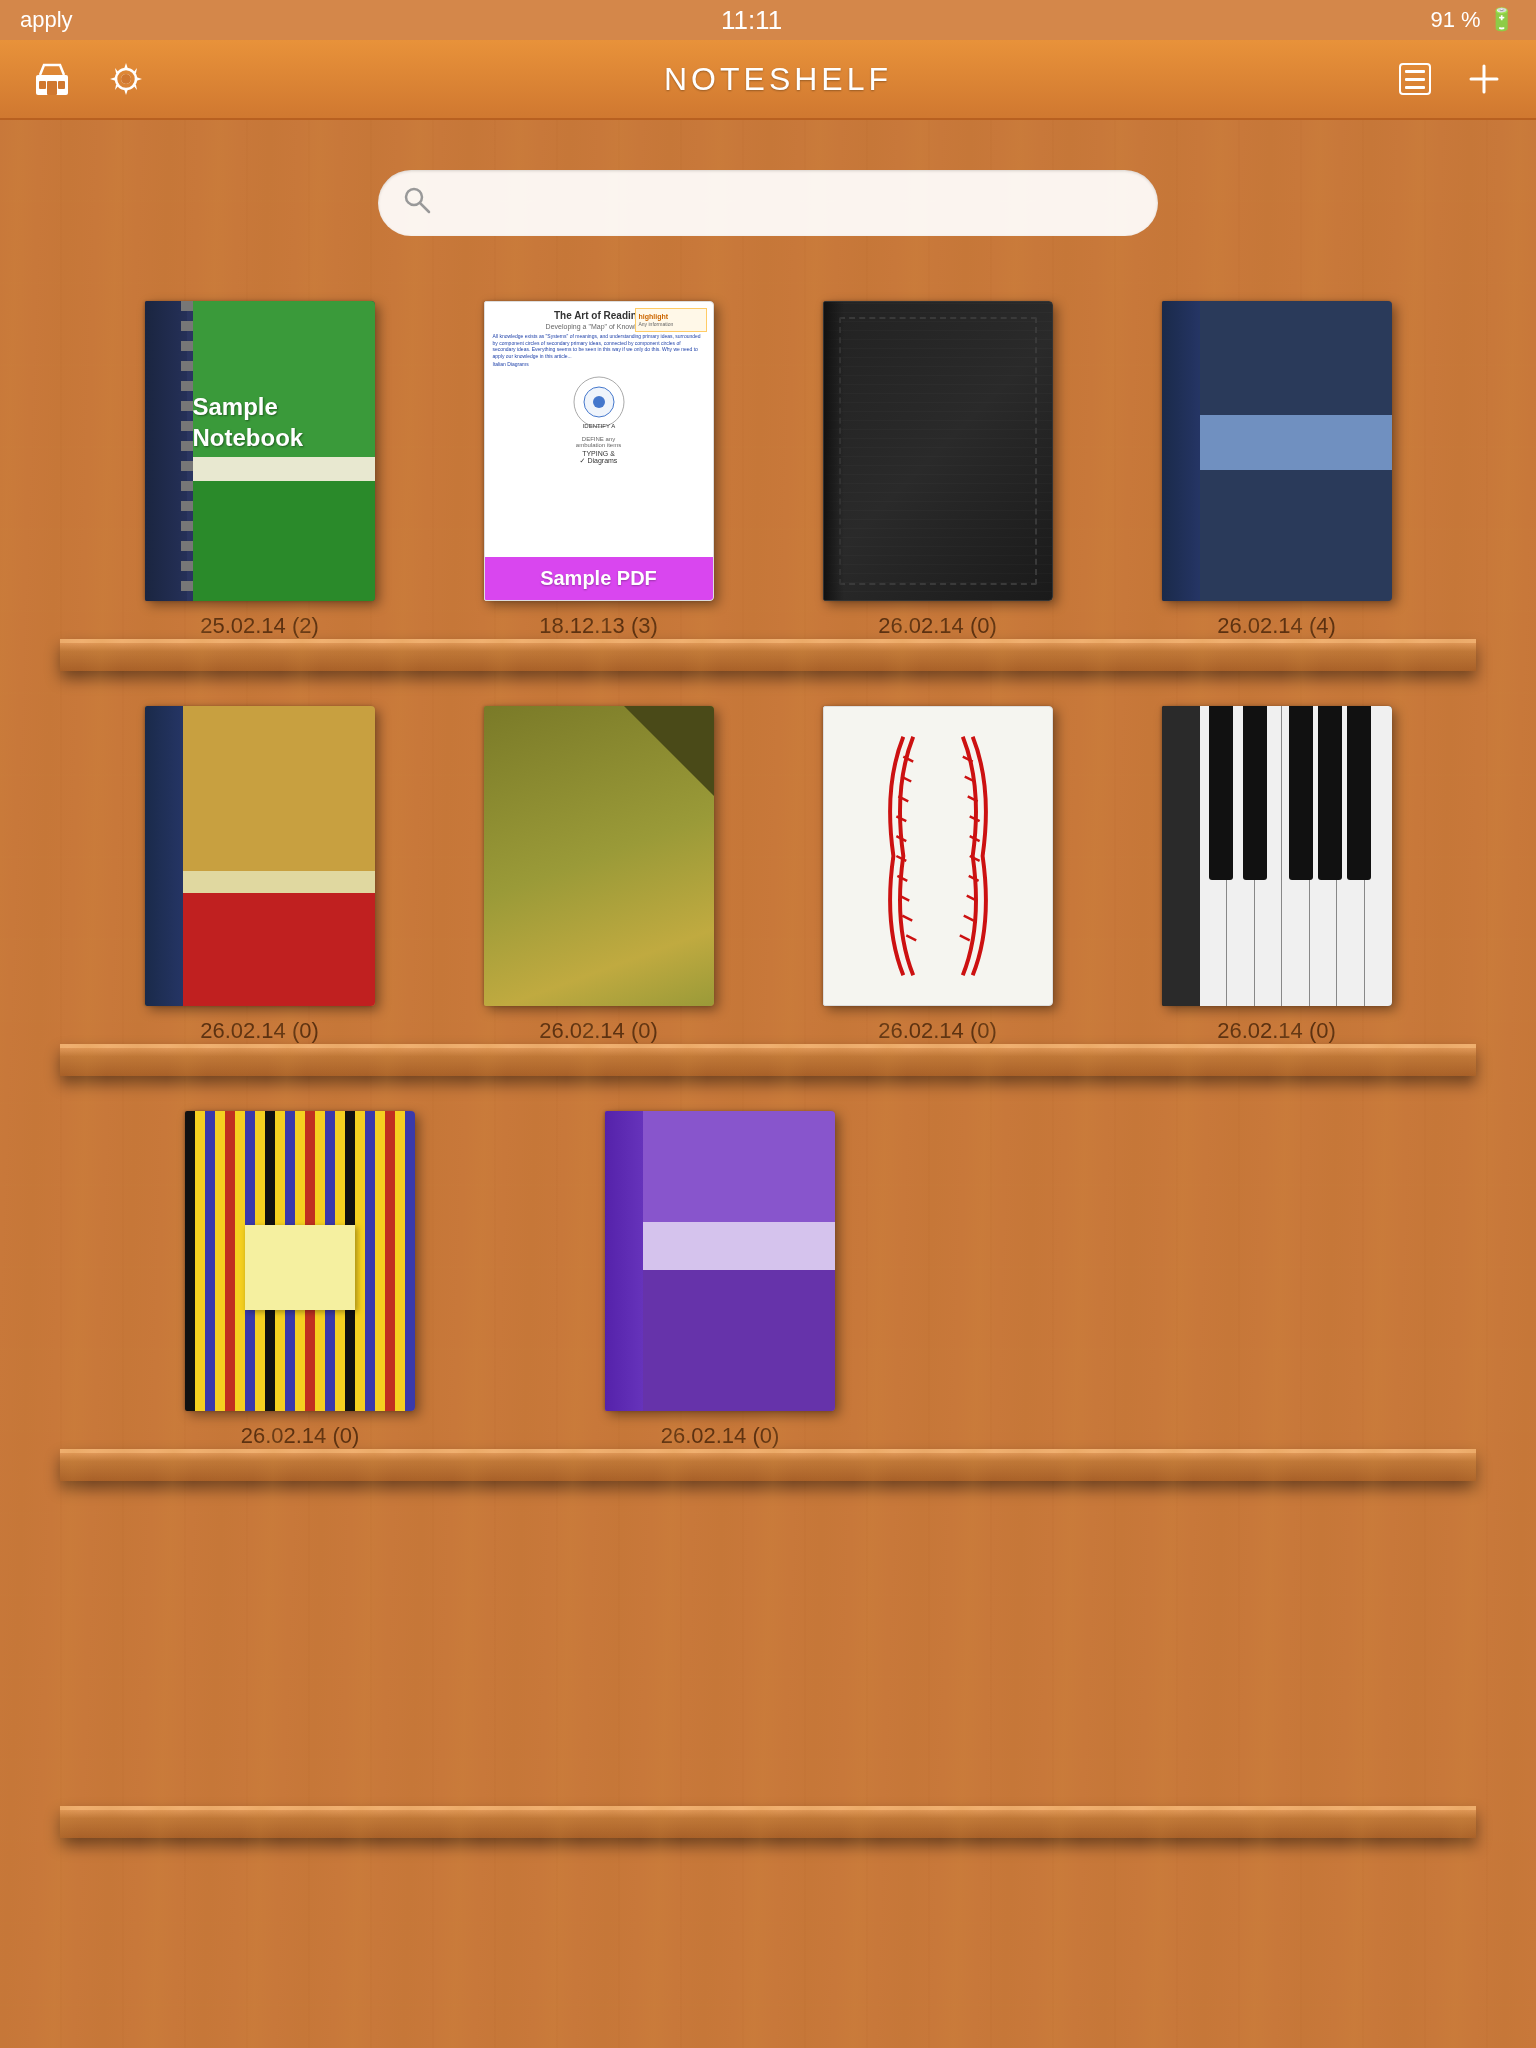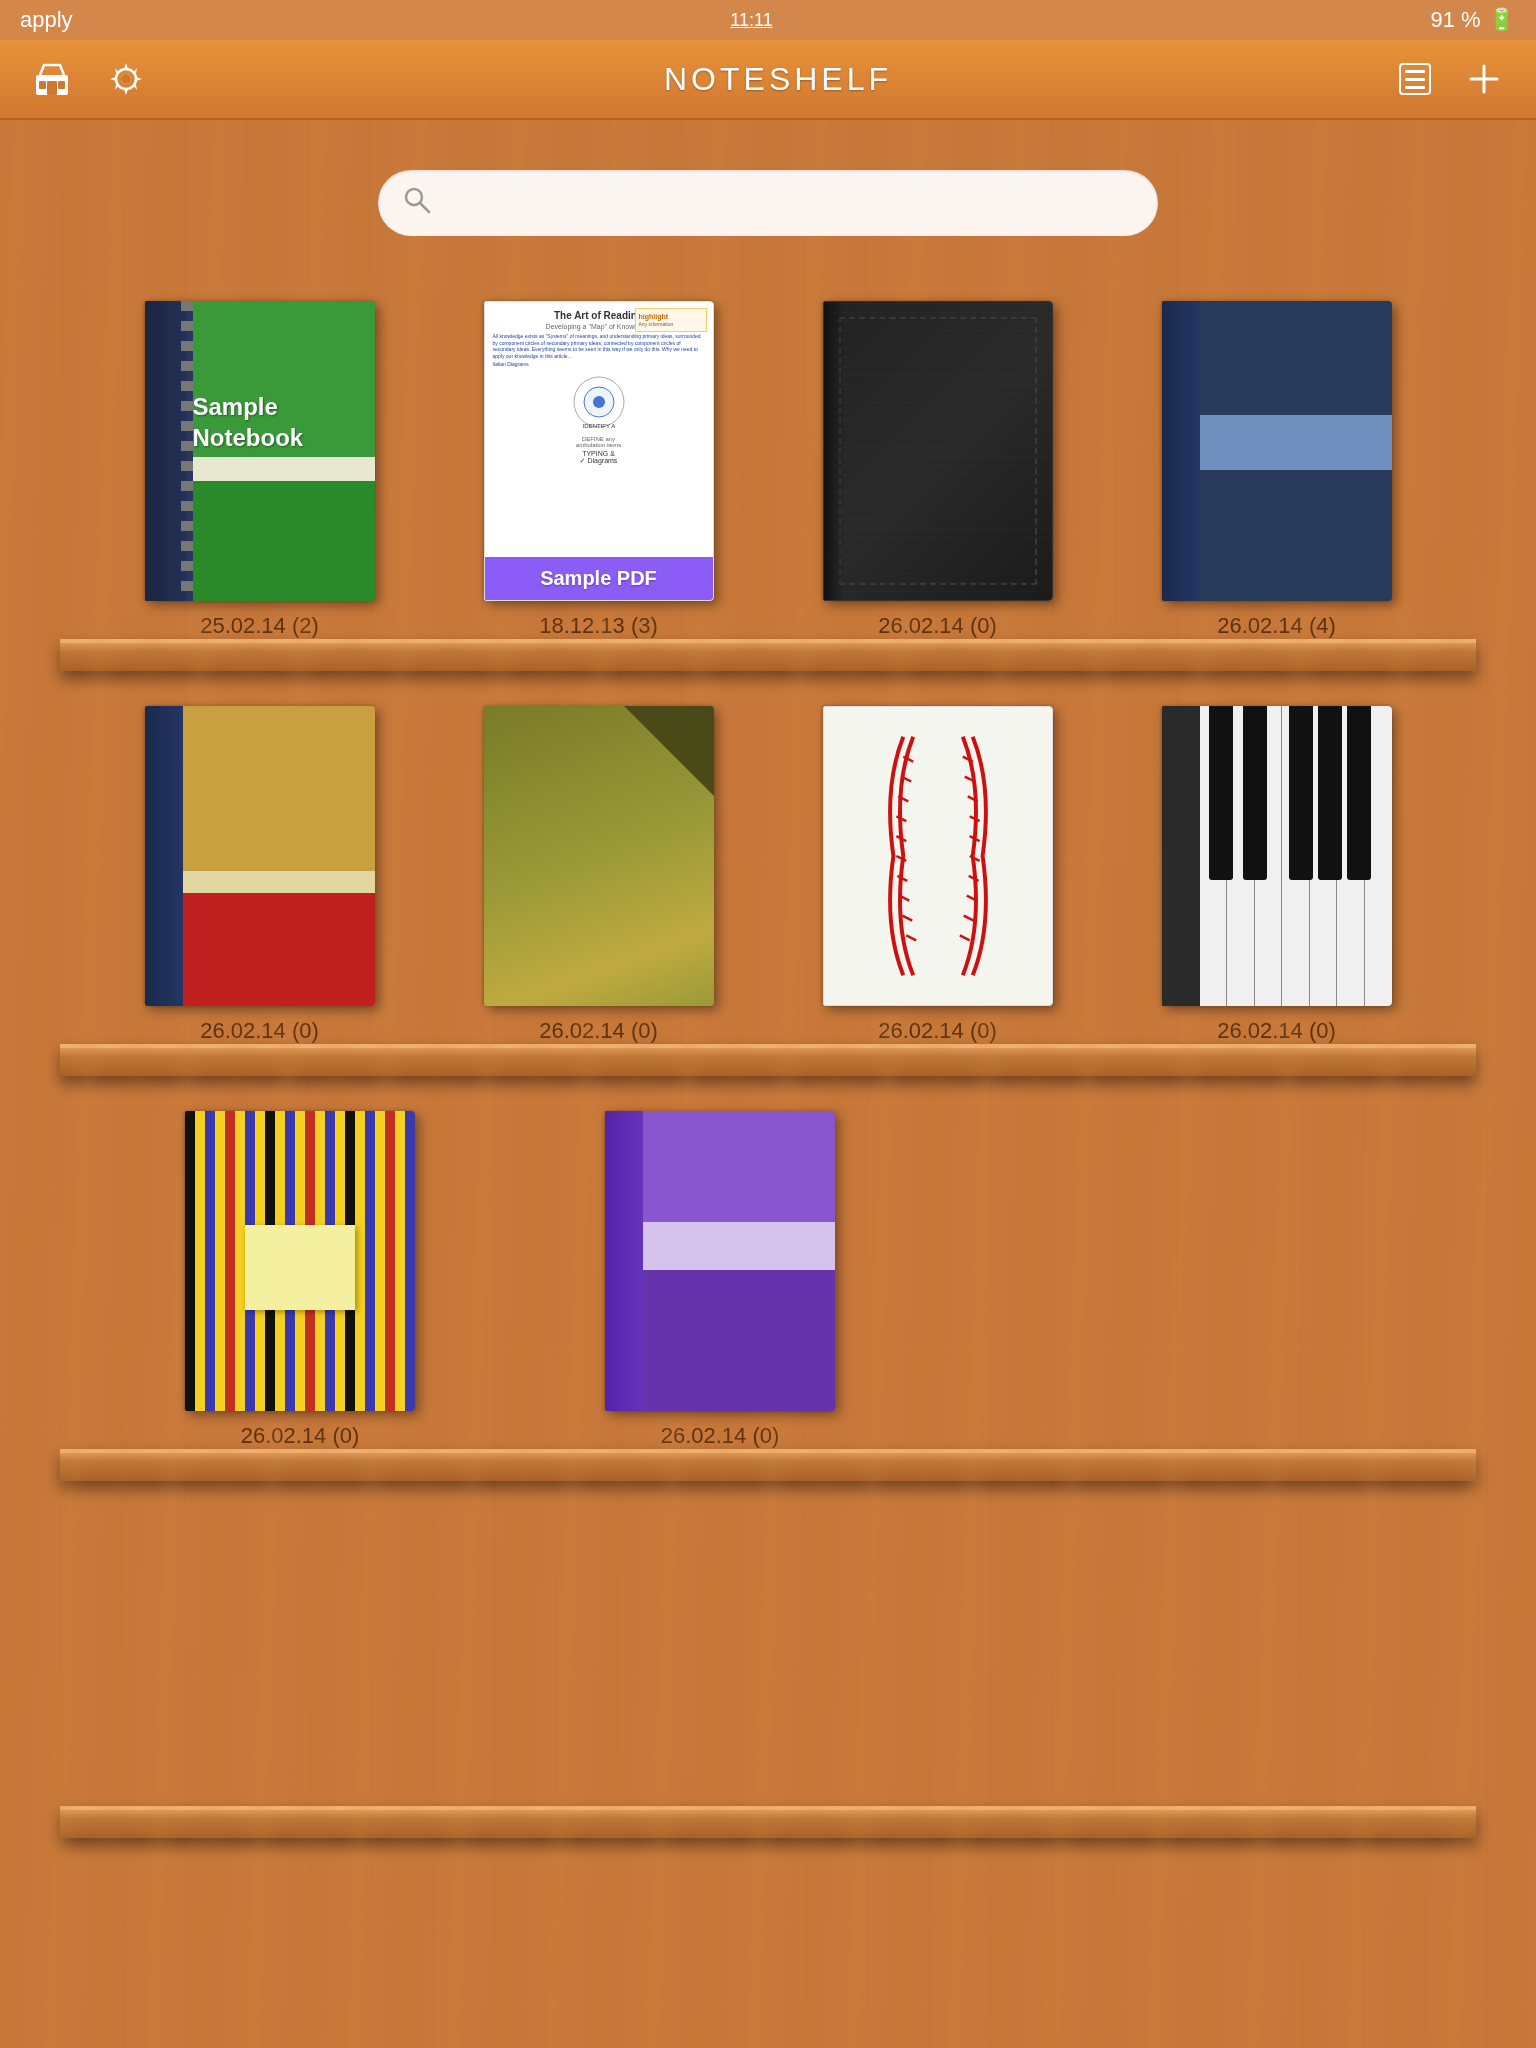--- a/index.html
+++ b/index.html
@@ -20,21 +20,21 @@
       display: flex;
       align-items: center;
       justify-content: space-between;
       padding: 0 20px;
       font-size: 22px;
       color: #fff;
       font-weight: 500;
     }
 
     #status-bar .left { display: flex; align-items: center; gap: 8px; }
-    #status-bar .center { font-size: 18px; text-decoration: underline; }
+    #status-bar .center { font-size: 26px; }
     #status-bar .right { display: flex; align-items: center; gap: 8px; }
 
     
     #toolbar {
       width: 100%;
       height: 80px;
       background: linear-gradient(180deg, #e8923a 0%, #d07830 100%);
       display: flex;
       align-items: center;
       justify-content: space-between;
@@ -280,21 +280,21 @@
                 <circle cx="40" cy="30" r="25" stroke="#aaa" stroke-width="1" fill="none"></circle>
                 <circle cx="40" cy="30" r="15" stroke="#4477cc" stroke-width="1" fill="rgba(100,150,220,0.1)"></circle>
                 <circle cx="40" cy="30" r="6" fill="#4477cc"></circle>
                 <text x="40" y="56" font-size="6" fill="#333" text-anchor="middle">IDENTIFY A</text>
               </svg>
             </div>
             <div style="font-size:6px;color:#666;text-align:center;">DEFINE any<br>ambulation items</div>
             <div style="font-size:7px;color:#333;text-align:center;margin-top:2px;">TYPING &amp;<br>✓ Diagrams</div>
           </div>
 
-          <div style="position:absolute;bottom:0;left:0;right:0;background:#8b5cf6;color:#fff;text-align:center;font-size:20px;font-weight:700;padding:10px;text-shadow:0 1px 2px rgba(0,0,0,0.3);">Sample PDF</div>
+          <div style="position:absolute;bottom:0;left:0;right:0;background:#d946ef;color:#fff;text-align:center;font-size:20px;font-weight:700;padding:10px;text-shadow:0 1px 2px rgba(0,0,0,0.3);">Sample PDF</div>
         </div>
         <div class="book-label">18.12.13 (3)</div>
       </div>
 
       <div class="book-item">
         <div class="book-cover" style="background:linear-gradient(135deg,#222 0%,#2a2a2a 50%,#1a1a1a 100%);border:1px solid #333;position:relative;overflow:hidden;">
 
           <div style="position:absolute;inset:0;background:repeating-linear-gradient(0deg,transparent 0px,transparent 8px,rgba(255,255,255,0.02) 8px,rgba(255,255,255,0.02) 9px);"></div>
 
           <div style="position:absolute;top:15px;left:15px;right:15px;bottom:15px;border:2px dashed #3a3a3a;border-radius:2px;"></div>

